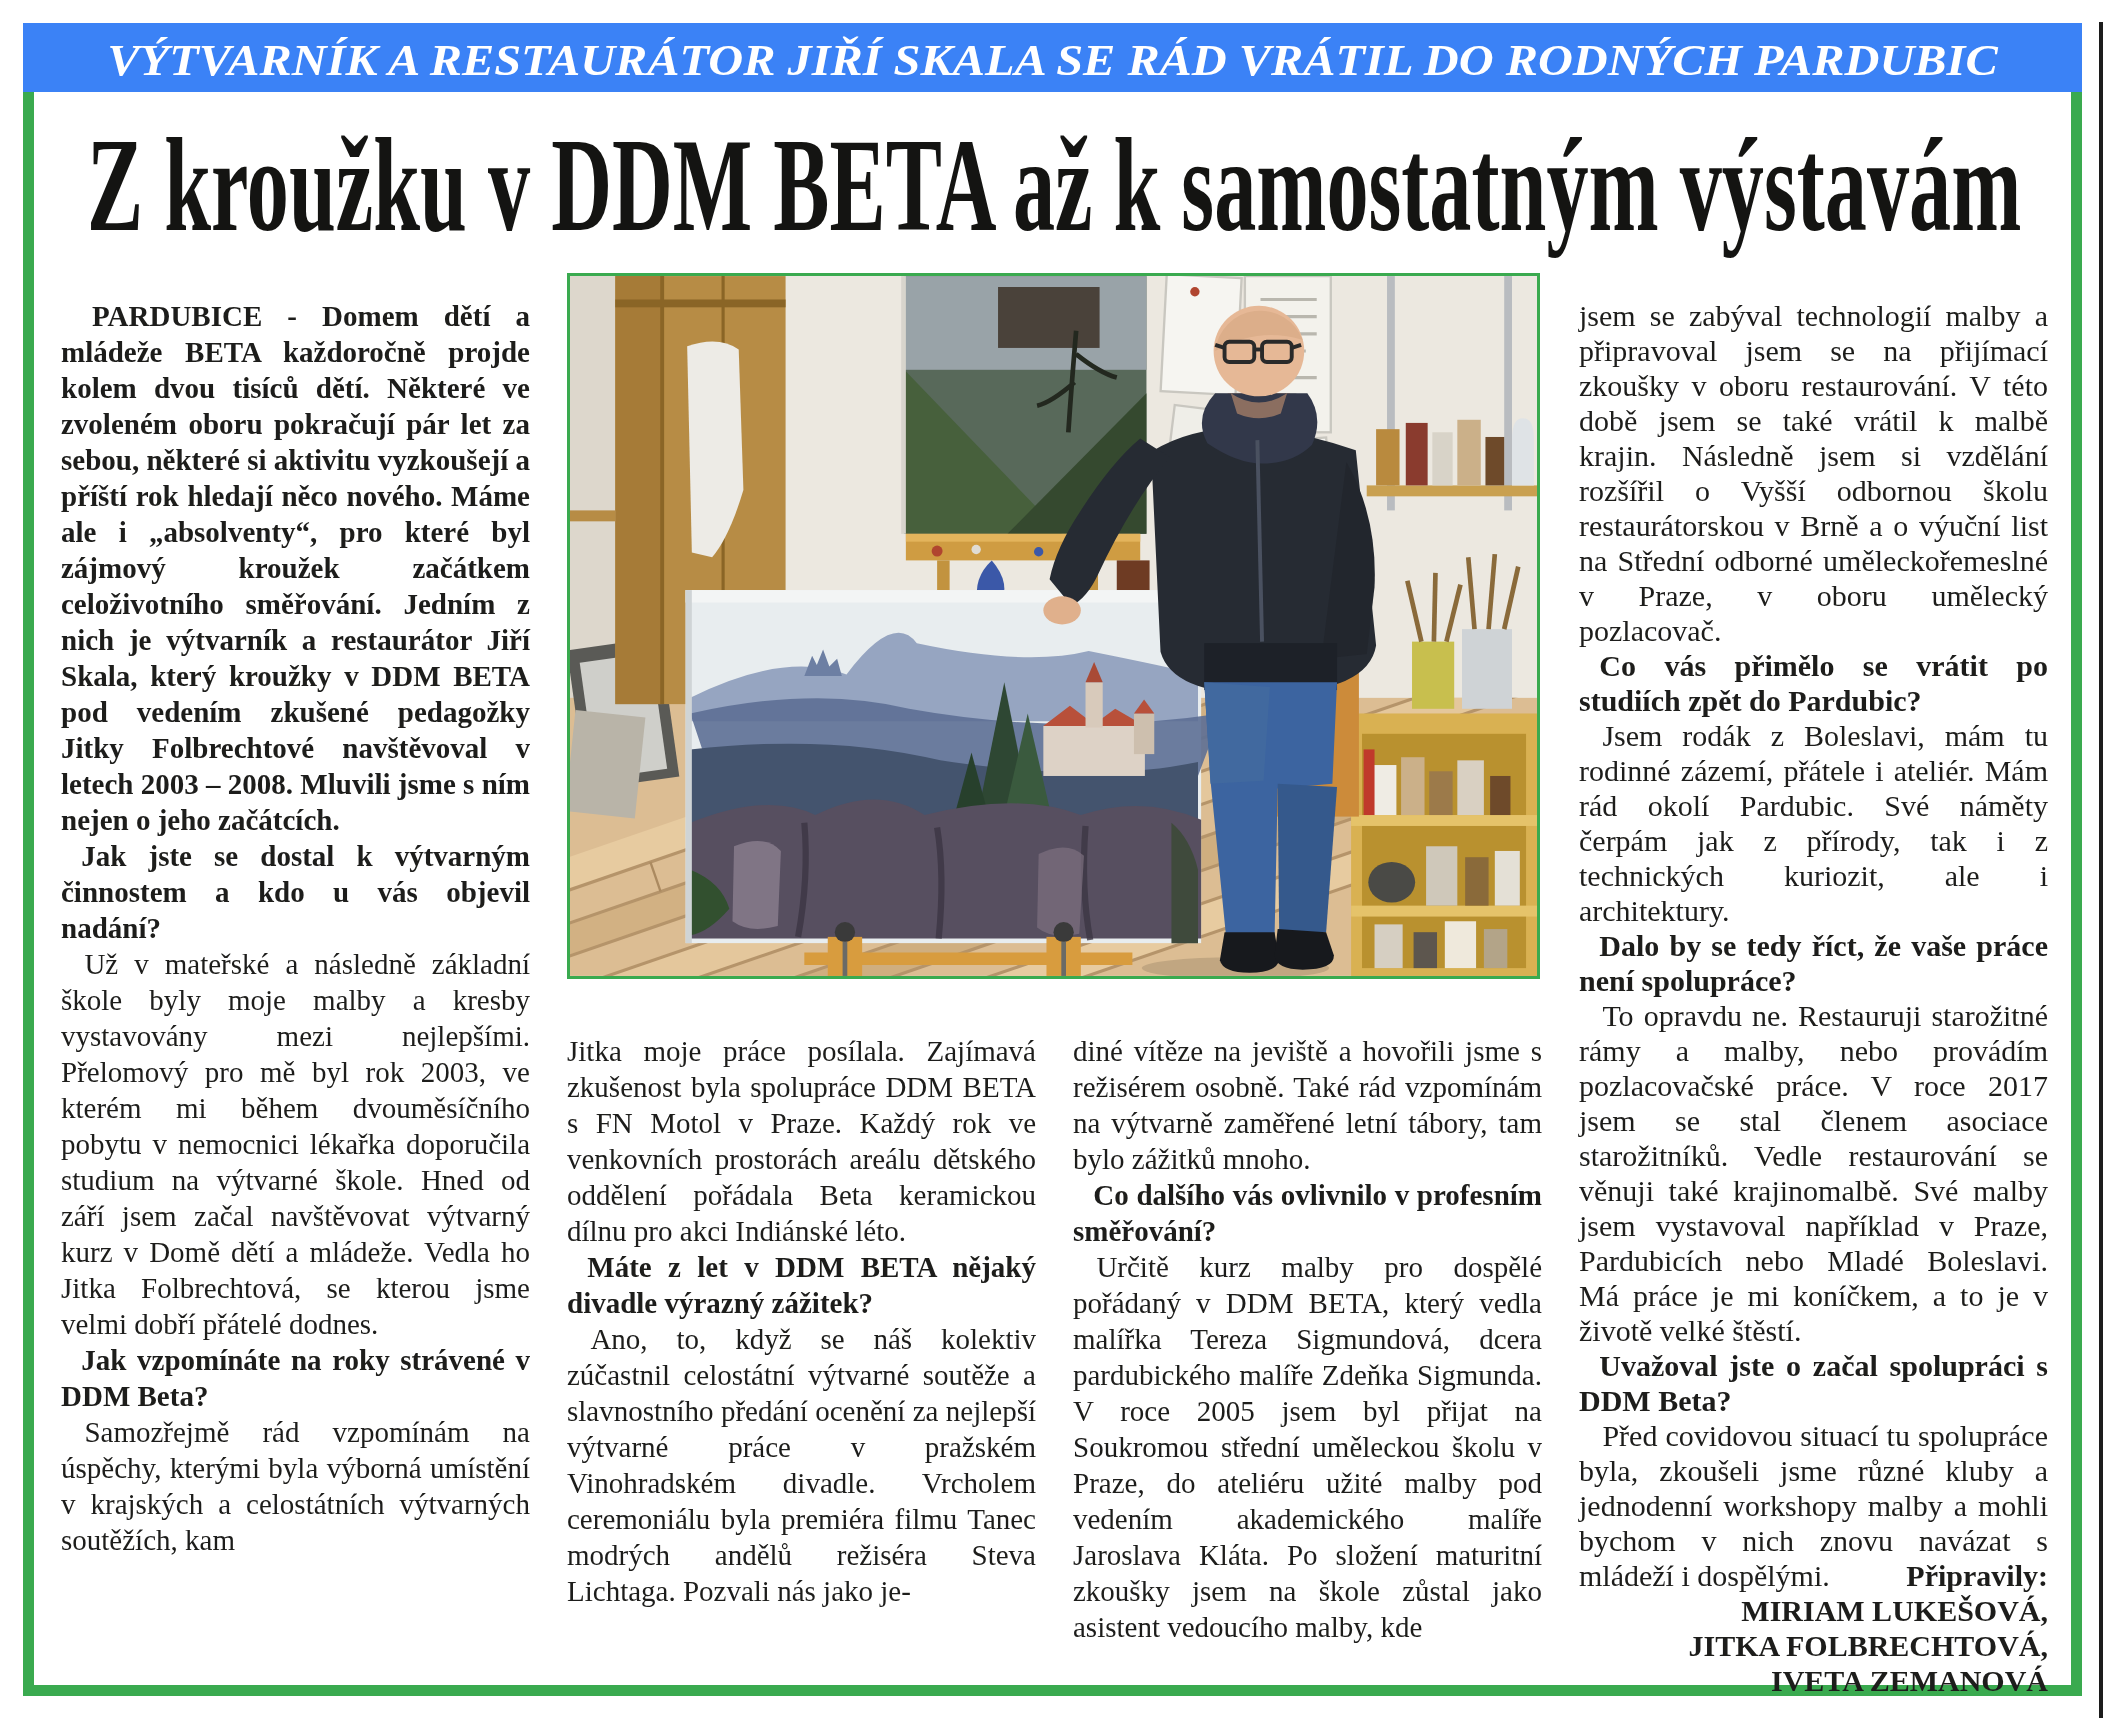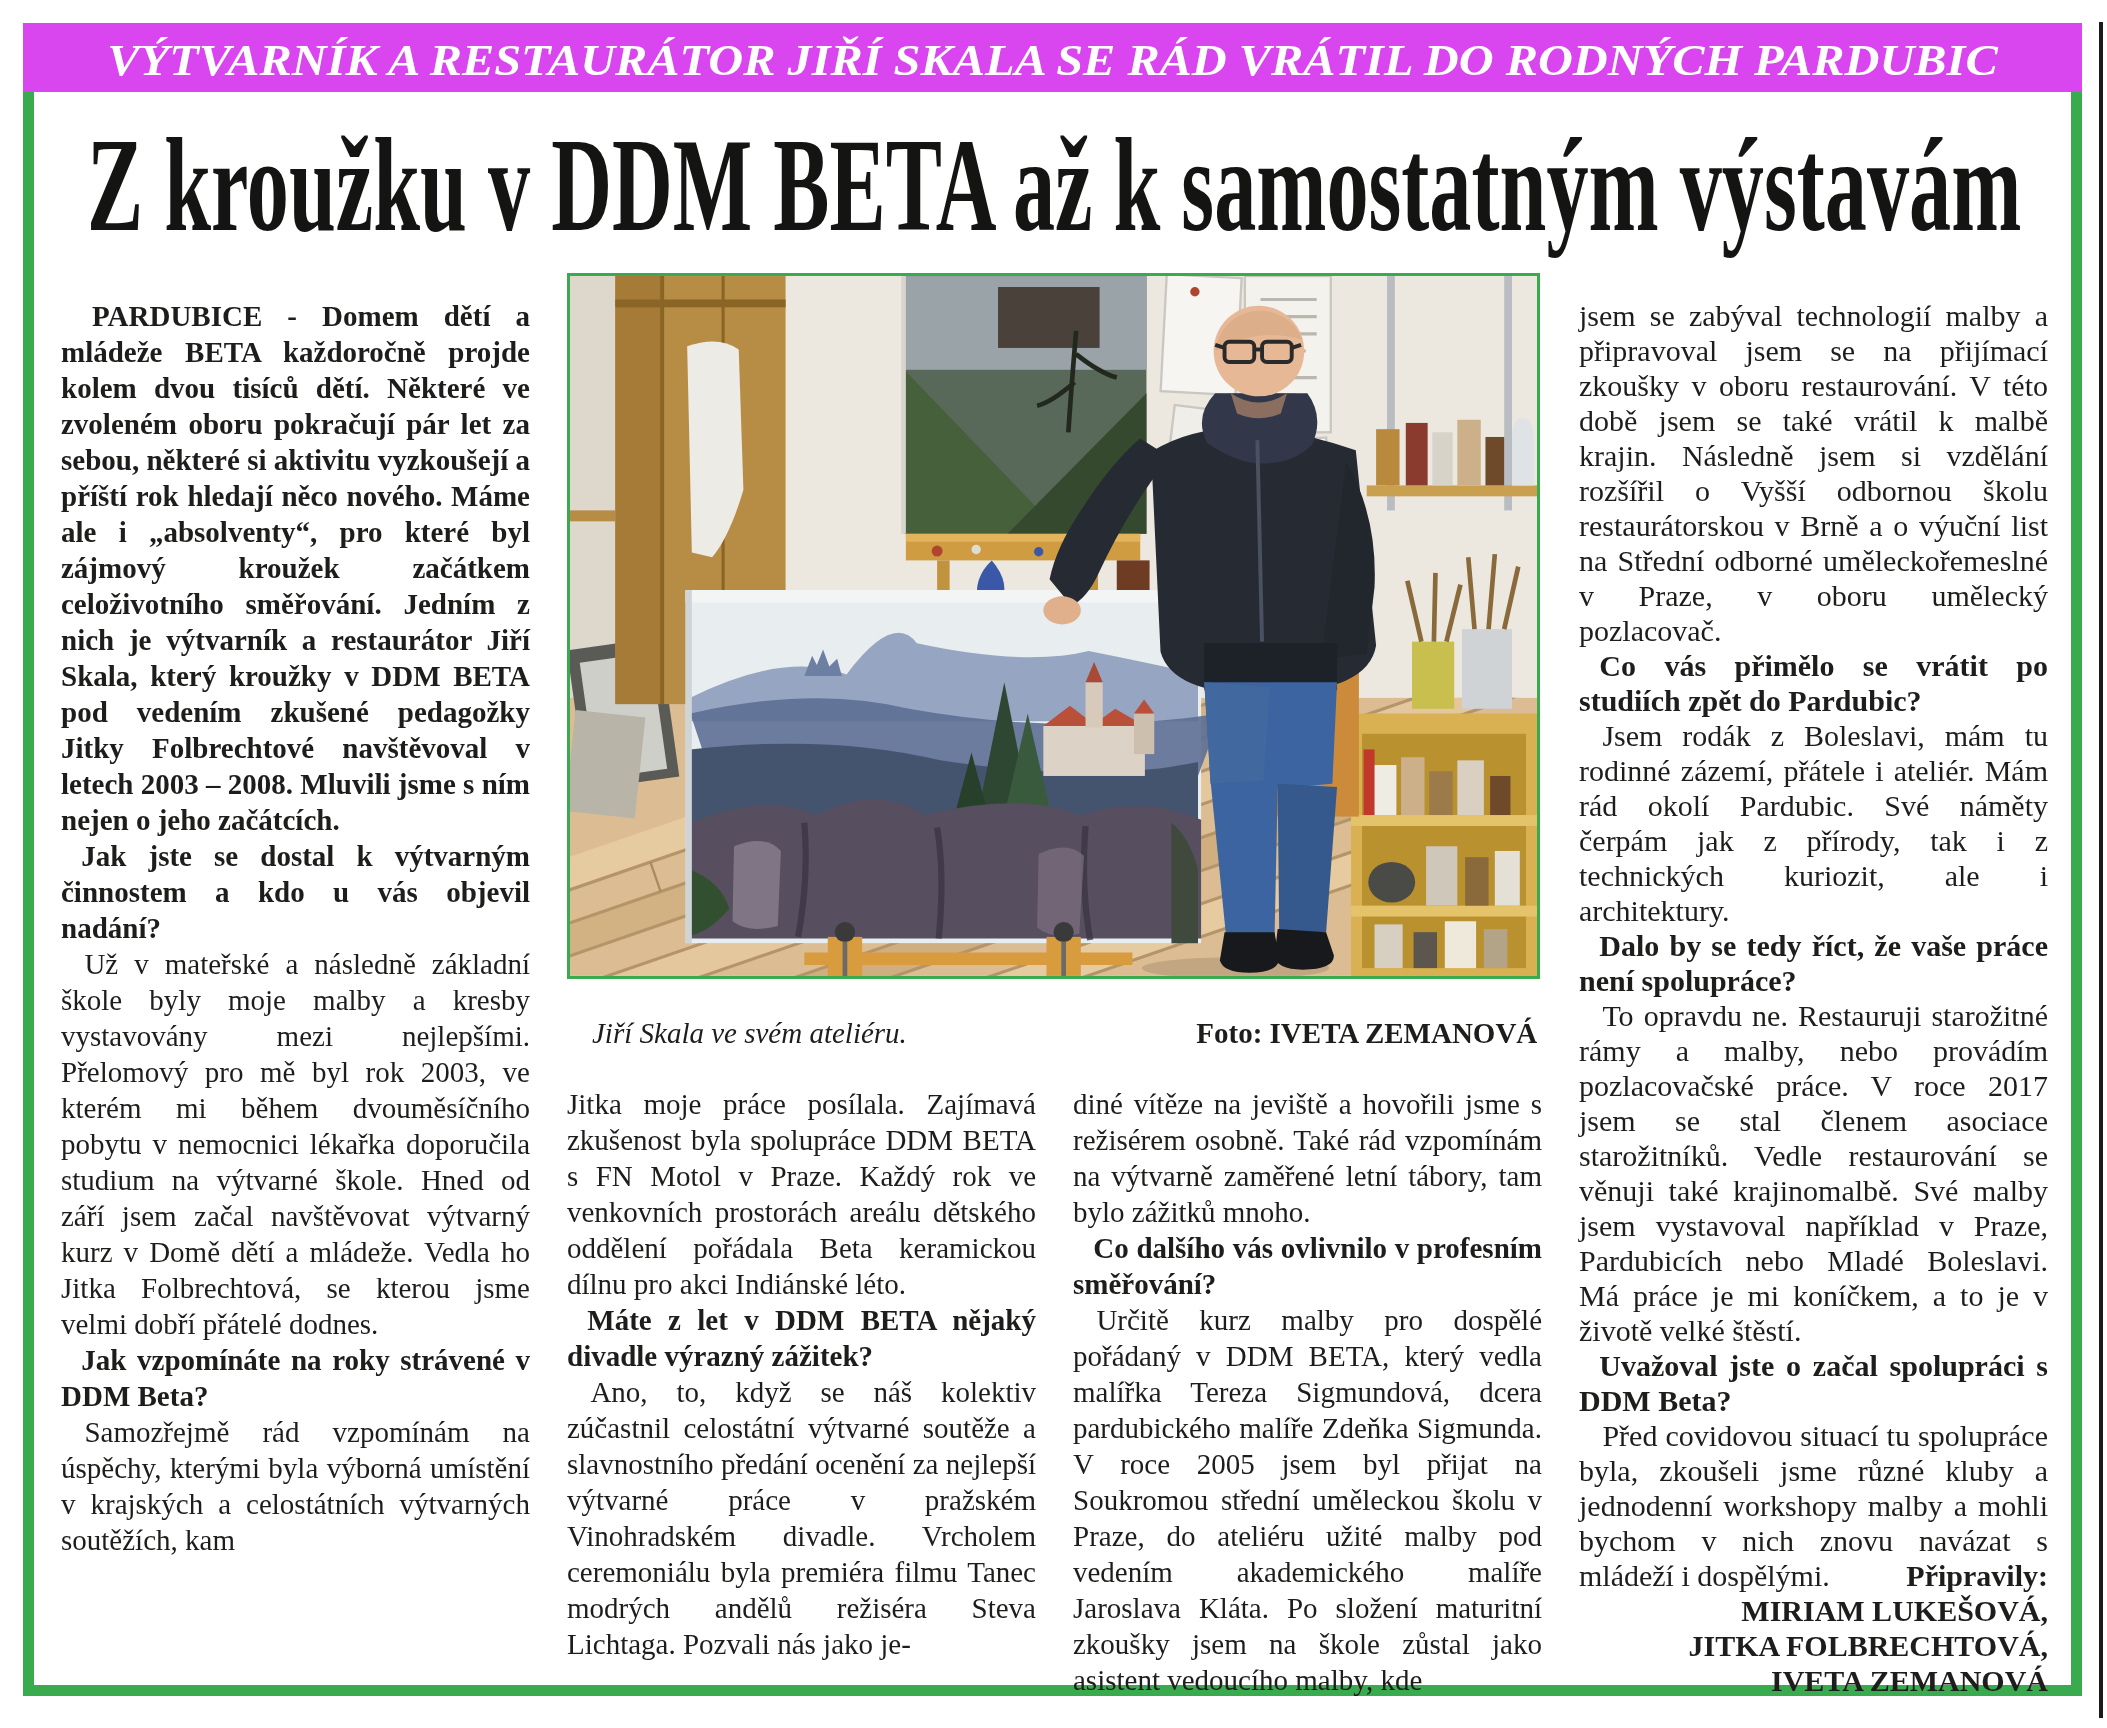--- a/index.html
+++ b/index.html
@@ -1,20 +1,20 @@
 <!DOCTYPE html>
 <html lang="cs" style="font-size:12.5px"><head>
 <meta charset="utf-8">
 <style>
   html,body{margin:0;padding:0;background:#ffffff;}
   body{width:2108px;height:1728px;position:relative;overflow:hidden;
        font-family:"Liberation Serif","DejaVu Serif",serif;color:#1d1d1b;}
 
   
-  .banner{position:absolute;left:23.4px;top:23.4px;width:2059px;height:69px;background:#d946ef;}
+  .banner{position:absolute;left:23.4px;top:23.4px;width:2059px;height:69px;background:#3b82f6;}
   .frame-left{position:absolute;left:23.4px;top:92px;width:11px;height:1593px;background:#3aaa4f;}
   .frame-right{position:absolute;left:2071px;top:92px;width:11px;height:1593px;background:#3aaa4f;}
   .frame-bottom{position:absolute;left:23.4px;top:1685px;width:2059px;height:11px;background:#3aaa4f;}
   .scan-line{position:absolute;left:2099px;top:22px;width:3.9px;height:1696px;background:#1c1c1c;}
 
   
   .headline-wrap{position:absolute;left:59px;top:105px;width:1991px;height:156px;}
 
   
   .grid{position:absolute;left:61px;top:273px;width:1987px;
@@ -295,24 +295,20 @@
           <path d="M812 520 l170 0 -6 130 -70 6 -4 190 -62 0 -20 -200 z" fill="#3c64a0"></path>
           <path d="M906 650 l76 4 -14 186 -60 6 z" fill="#35598c"></path>
           <path d="M812 520 l84 6 -8 120 -68 4z" fill="#41699f"></path>
         </g>
         <g fill="#17191d">
           <path d="M838 840 l64 0 6 36 q-4 16 -38 16 q-34 0 -38 -16 z"></path>
           <path d="M906 836 l62 4 10 30 q0 18 -40 18 q-34 0 -36 -18 z"></path>
         </g>
       </g>
     </svg>
-    <div class="caption-row">
-      <span class="caption">Jiří Skala ve svém ateliéru.</span>
-      <span class="credit">Foto: IVETA ZEMANOVÁ</span>
-    </div>
   </div>
 
   <div class="col2">
     <p class="flush">Jitka moje práce posílala. Zajímavá zkušenost byla spolupráce DDM BETA s FN Motol v Praze. Každý rok ve venkovních prostorách areálu dětského oddělení pořádala Beta keramickou dílnu pro akci Indiánské léto.</p>
     <p class="q">Máte z let v DDM BETA nějaký divadle výrazný zážitek?</p>
     <p class="body">Ano, to, když se náš kolektiv zúčastnil celostátní výtvarné soutěže a slavnostního předání ocenění za nejlepší výtvarné práce v pražském Vinohradském divadle. Vrcholem ceremoniálu byla premiéra filmu Tanec modrých andělů režiséra Steva Lichtaga. Pozvali nás jako je-</p>
   </div>
 
   <div class="col3">
     <p class="flush">diné vítěze na jeviště a hovořili jsme s režisérem osobně. Také rád vzpomínám na výtvarně zaměřené letní tábory, tam bylo zážitků mnoho.</p>

